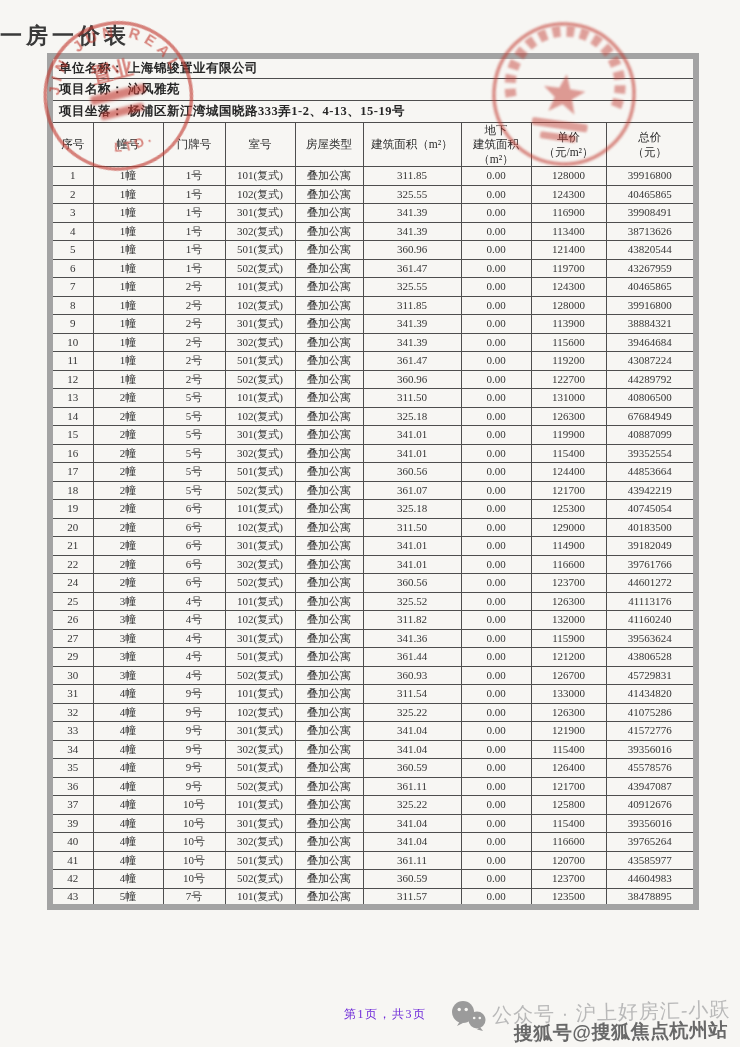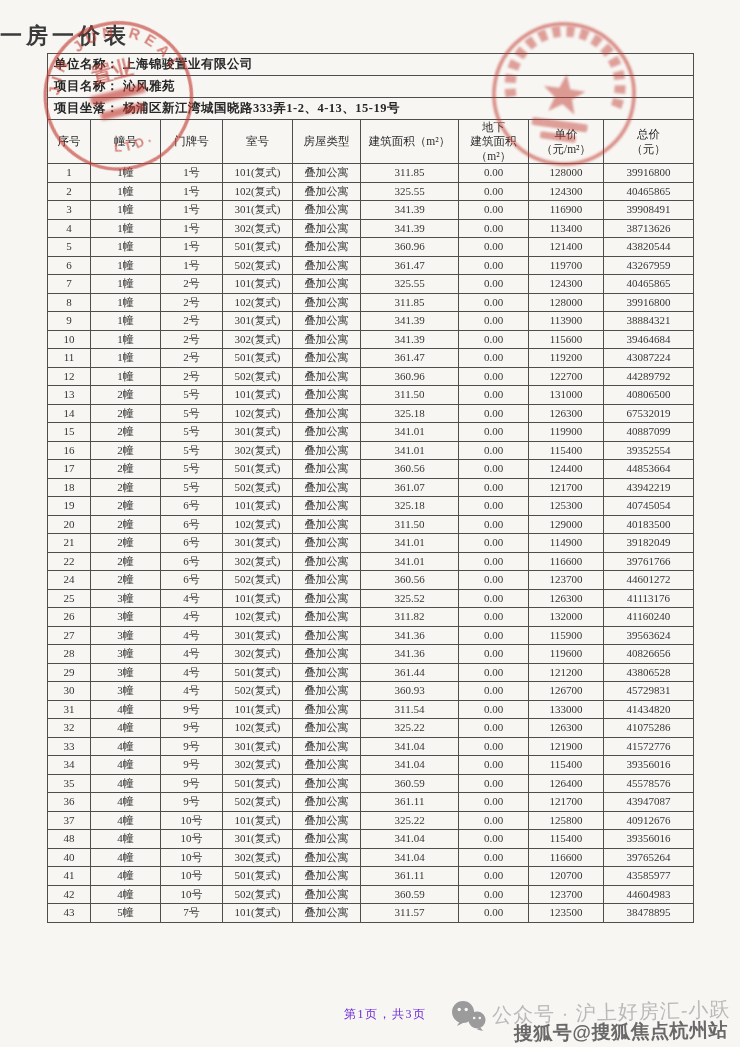--- a/index.html
+++ b/index.html
@@ -21,21 +21,21 @@
 
   table.price-table {
     position:absolute; left:47px; top:53px; width:646px;
     border-collapse:collapse; table-layout:fixed;
     background:transparent;
   }
   .price-table td, .price-table th {
     border:1px solid #4e4e4e;
     overflow:hidden;
   }
-  .price-table { border:1px solid #a3a3a3;font-family:Liberation Serif, serif; }
+  .price-table { border:6px solid #a3a3a3;font-family:Liberation Serif, serif; }
 
   tr.info-row td {
     height:22px; padding:1px 4px 1px 6px;
     font-size:12.5px; font-weight:bold; text-align:left;
     color:#262626; letter-spacing:0.5px;
   }
   .info-label { margin-right:4px; }
 
   tr.head-row th {
     height:34px; font-size:11.5px; font-weight:normal;
@@ -280,21 +280,21 @@
 
     <tr class="data-row">
       <td>14</td>
       <td>2幢</td>
       <td>5号</td>
       <td>102(复式)</td>
       <td>叠加公寓</td>
       <td>325.18</td>
       <td>0.00</td>
       <td>126300</td>
-      <td>67532019</td>
+      <td>67684949</td>
     </tr>
 
     <tr class="data-row">
       <td>15</td>
       <td>2幢</td>
       <td>5号</td>
       <td>301(复式)</td>
       <td>叠加公寓</td>
       <td>341.01</td>
       <td>0.00</td>
@@ -428,31 +428,20 @@
       <td>3幢</td>
       <td>4号</td>
       <td>301(复式)</td>
       <td>叠加公寓</td>
       <td>341.36</td>
       <td>0.00</td>
       <td>115900</td>
       <td>39563624</td>
     </tr>
 
-    <tr class="data-row">
-      <td>28</td>
-      <td>3幢</td>
-      <td>4号</td>
-      <td>302(复式)</td>
-      <td>叠加公寓</td>
-      <td>341.36</td>
-      <td>0.00</td>
-      <td>119600</td>
-      <td>40826656</td>
-    </tr>
 
     <tr class="data-row">
       <td>29</td>
       <td>3幢</td>
       <td>4号</td>
       <td>501(复式)</td>
       <td>叠加公寓</td>
       <td>361.44</td>
       <td>0.00</td>
       <td>121200</td>
@@ -550,21 +539,21 @@
       <td>101(复式)</td>
       <td>叠加公寓</td>
       <td>325.22</td>
       <td>0.00</td>
       <td>125800</td>
       <td>40912676</td>
     </tr>
 
 
     <tr class="data-row">
-      <td>48</td>
+      <td>39</td>
       <td>4幢</td>
       <td>10号</td>
       <td>301(复式)</td>
       <td>叠加公寓</td>
       <td>341.04</td>
       <td>0.00</td>
       <td>115400</td>
       <td>39356016</td>
     </tr>
 

